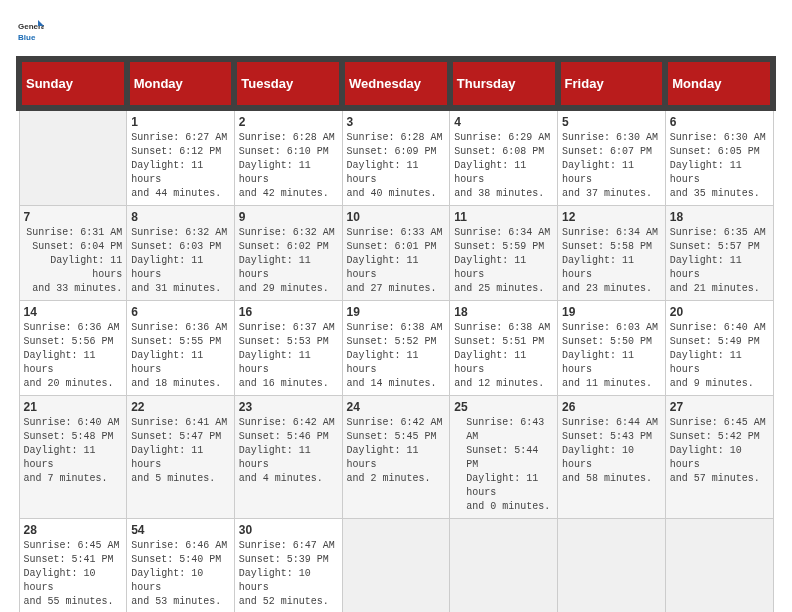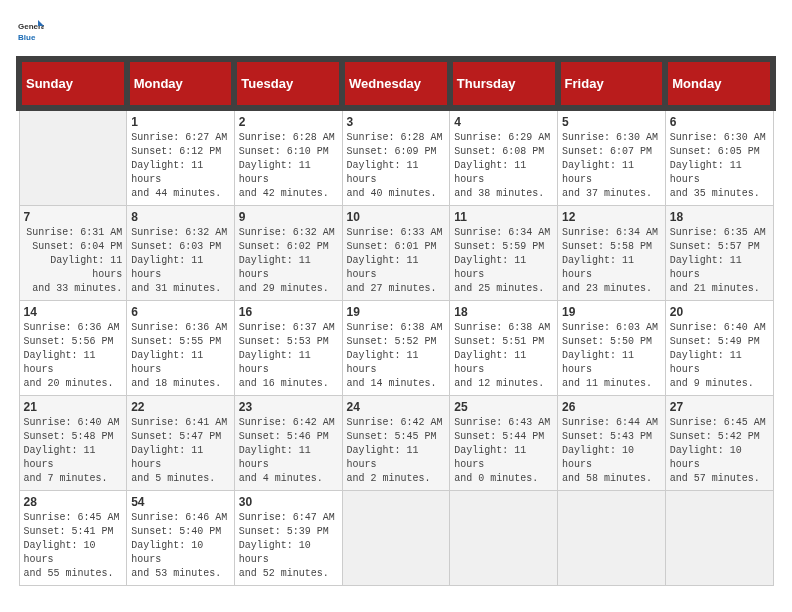--- a/index.html
+++ b/index.html
@@ -287,21 +287,21 @@
         </td>
         <td>
           <span class="day-num">24</span>
           <div class="day-content" style="white-space: pre-line;">Sunrise: 6:42 AM
 Sunset: 5:45 PM
 Daylight: 11 hours
 and 2 minutes.</div>
         </td>
         <td>
           <span class="day-num">25</span>
-          <div class="day-content" style="white-space: pre-line;">Sunrise: 6:43 AM
+          <div class="day-content" style="white-space: pre-line; margin-left: 12px;">Sunrise: 6:43 AM
 Sunset: 5:44 PM
 Daylight: 11 hours
 and 0 minutes.</div>
         </td>
         <td>
           <span class="day-num">26</span>
           <div class="day-content" style="white-space: pre-line;">Sunrise: 6:44 AM
 Sunset: 5:43 PM
 Daylight: 10 hours
 and 58 minutes.</div>

